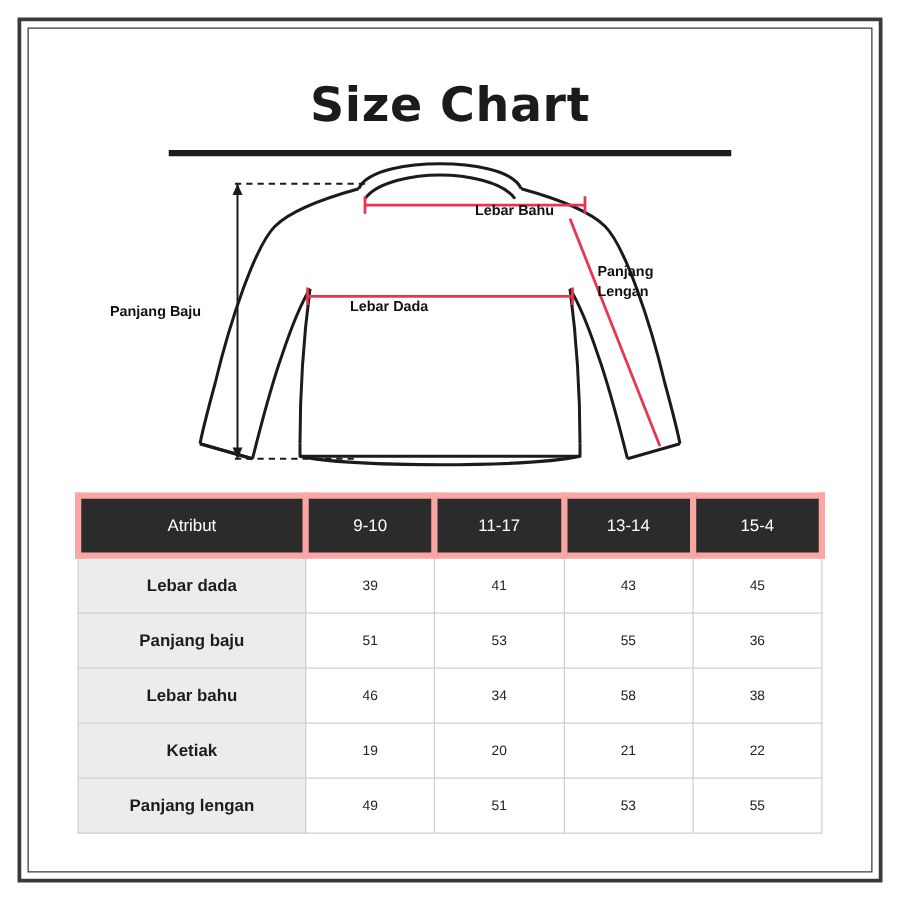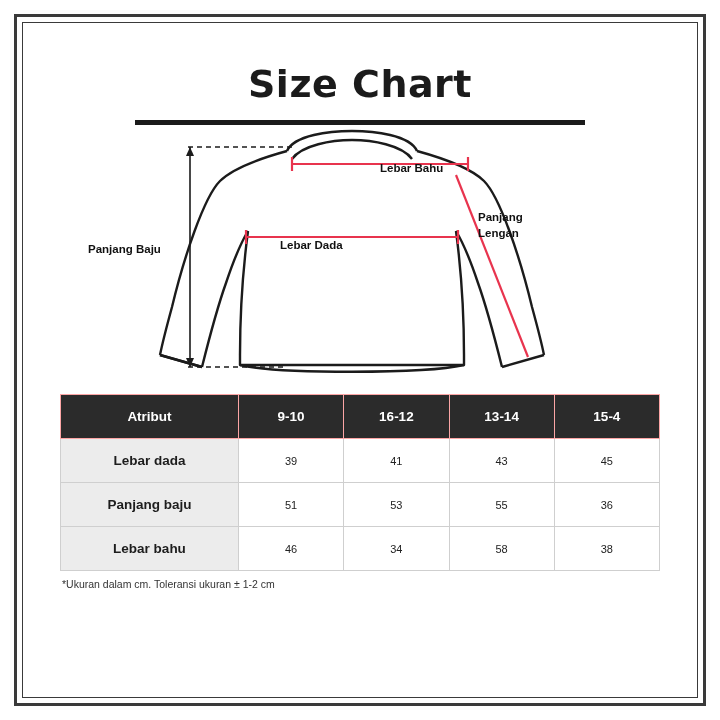--- a/index.html
+++ b/index.html
@@ -83,23 +83,23 @@
   table.size-table td {
     border: 1px solid #cfcfcf;
     height: 41px;
     font-size: 11px;
     text-align: center;
     color: #222222;
   }
   table.size-table thead th {
     background: #2b2b2b;
     color: #ffffff;
-    font-weight: bold;
+    font-weight: normal;
     font-size: 13.5px;
-    border: 1px solid #fca5a5;
+    border: 5px solid #fca5a5;
   }
   table.size-table thead th.attr-head {
     width: 175px;
   }
   table.size-table tbody td.attr-cell {
     background: #ececec;
     font-weight: bold;
     font-size: 13.5px;
     color: #1d1d1d;
   }
@@ -182,21 +182,21 @@
         <text class="lbl" x="398" y="108">Lengan</text>
         <text class="lbl" x="8" y="124">Panjang Baju</text>
       </svg>
     </div>
 
     <table class="size-table">
       <thead>
         <tr>
           <th class="attr-head">Atribut</th>
           <th>9-10</th>
-          <th>16-12</th>
+          <th>11-17</th>
           <th>13-14</th>
           <th>15-4</th>
         </tr>
       </thead>
       <tbody>
         <tr>
           <td class="attr-cell">Lebar dada</td>
           <td>39</td>
           <td>41</td>
           <td>43</td>
@@ -209,18 +209,31 @@
           <td>55</td>
           <td>36</td>
         </tr>
         <tr>
           <td class="attr-cell">Lebar bahu</td>
           <td>46</td>
           <td>34</td>
           <td>58</td>
           <td>38</td>
         </tr>
+        <tr>
+          <td class="attr-cell">Ketiak</td>
+          <td>19</td>
+          <td>20</td>
+          <td>21</td>
+          <td>22</td>
+        </tr>
+        <tr>
+          <td class="attr-cell">Panjang lengan</td>
+          <td>49</td>
+          <td>51</td>
+          <td>53</td>
+          <td>55</td>
+        </tr>
       </tbody>
     </table>
 
-    <div class="note">*Ukuran dalam cm. Toleransi ukuran ± 1-2 cm</div>
   </div>
 </div>
 
 </body></html>

